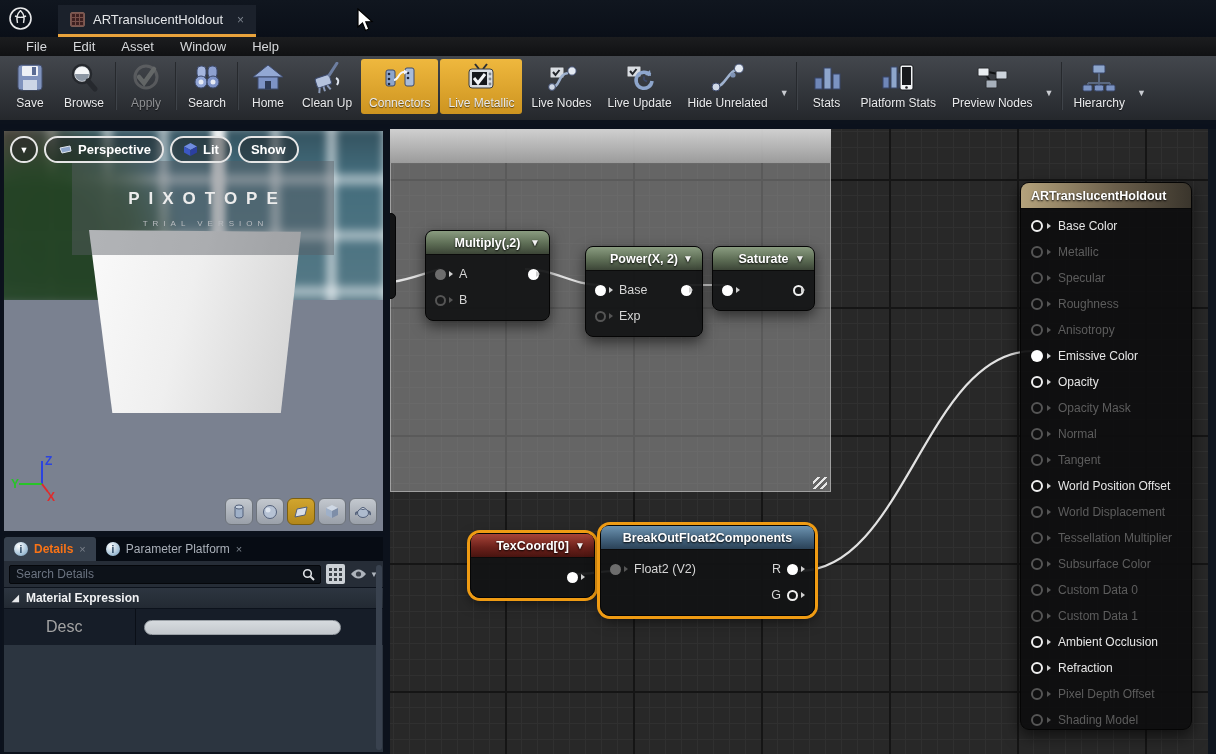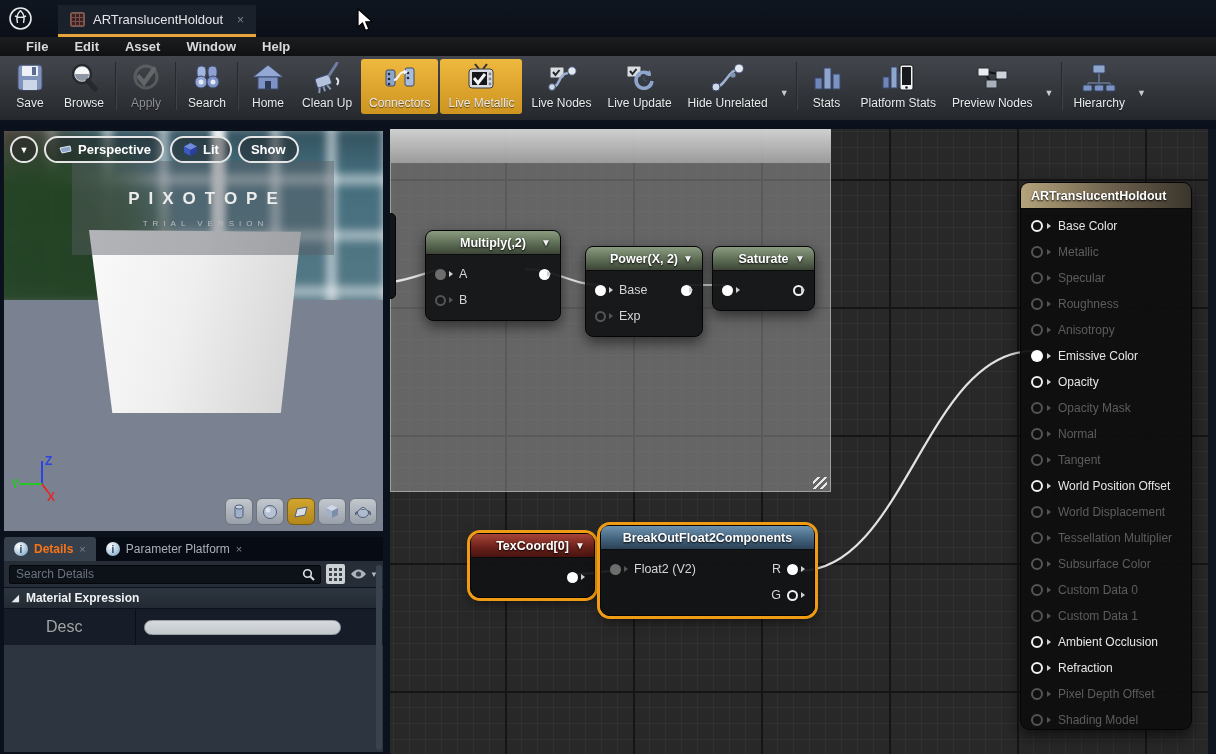--- a/index.html
+++ b/index.html
@@ -12,21 +12,21 @@
   .doc-tab{position:absolute;left:58px;top:5px;height:32px;display:flex;align-items:center;gap:8px;
     padding:0 12px;background:#1b212b;border-bottom:3px solid #e9a33c;}
   .doc-tab .tab-icon{width:15px;height:15px;border-radius:2px;background:#3d2020;border:1px solid #7c5c54;
     background-image:linear-gradient(#79514b 1px,transparent 1px),linear-gradient(90deg,#79514b 1px,transparent 1px);
     background-size:4px 4px;}
   .doc-tab .tab-label{color:#e3e5e8;font-size:13px;}
   .doc-tab .tab-close{color:#7b828c;font-size:12px;margin-left:6px;}
   
   .menubar{position:absolute;left:0;top:37px;width:1216px;height:19px;background:linear-gradient(180deg,#1c1d1f,#101113);
     display:flex;align-items:center;padding-left:14px;gap:2px;}
-  .menu-item{color:#d7d9dc;font-size:13px;padding:0 12px;font-weight:bold;}
+  .menu-item{color:#d7d9dc;font-size:13px;padding:0 12px;}
 
   
   .toolbar{position:absolute;left:0;top:56px;width:1216px;height:68px;
     background:linear-gradient(180deg,#43474d,#2b2e33 80%,#25282c);border-bottom:4px solid #0c121c;
     display:flex;align-items:stretch;padding:2px 4px 6px 4px;}
   .tbtn{display:flex;flex-direction:column;align-items:center;justify-content:flex-end;
     padding:3px 8px 4px 8px;min-width:50px;}
   .tbtn svg{display:block;margin-bottom:2px;}
   .tlabel{color:#e9eaec;font-size:12px;white-space:nowrap;text-shadow:0 1px 1px #00000090;}
   .tbtn.active{background:linear-gradient(180deg,#efb83e,#cd9420);border-radius:3px;margin:1px 1px 0 1px;}
@@ -493,21 +493,21 @@
         <path d="M2 153 C22 150 32 145 50 140"></path>
         <path d="M135 140 C165 140 182 156 210 156"></path>
         <path d="M296 156 C310 156 320 156 336 156"></path>
         <path d="M187 445 C202 445 208 442 224 442"></path>
         <path d="M409 442 C515 442 536 222 643 222"></path>
       </g>
     </svg>
 
     <div class="sliver"></div>
 
-    <div class="gnode" style="left:35px;top:101px;width:136px;">
+    <div class="gnode" style="left:35px;top:101px;width:125px;">
       <div class="ghead green">
           <span>Multiply(,2)</span>
           <span class="hcaret">▼</span>
         </div>
       <div class="gpins">
         <div class="prow" style="position:relative;">
           <span class="dot gray"></span>
             <span class="parrow"></span>
           <span>A</span>
           <span style="position:absolute;right:9px;display:flex;align-items:center;">

